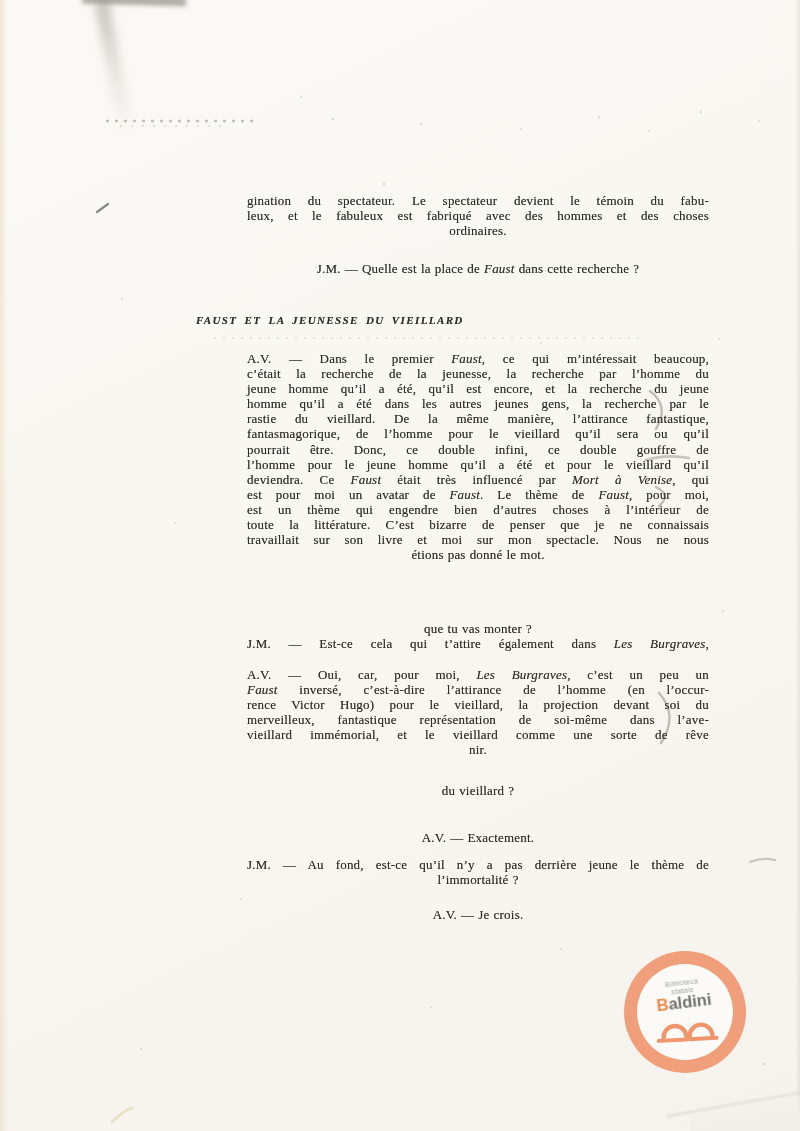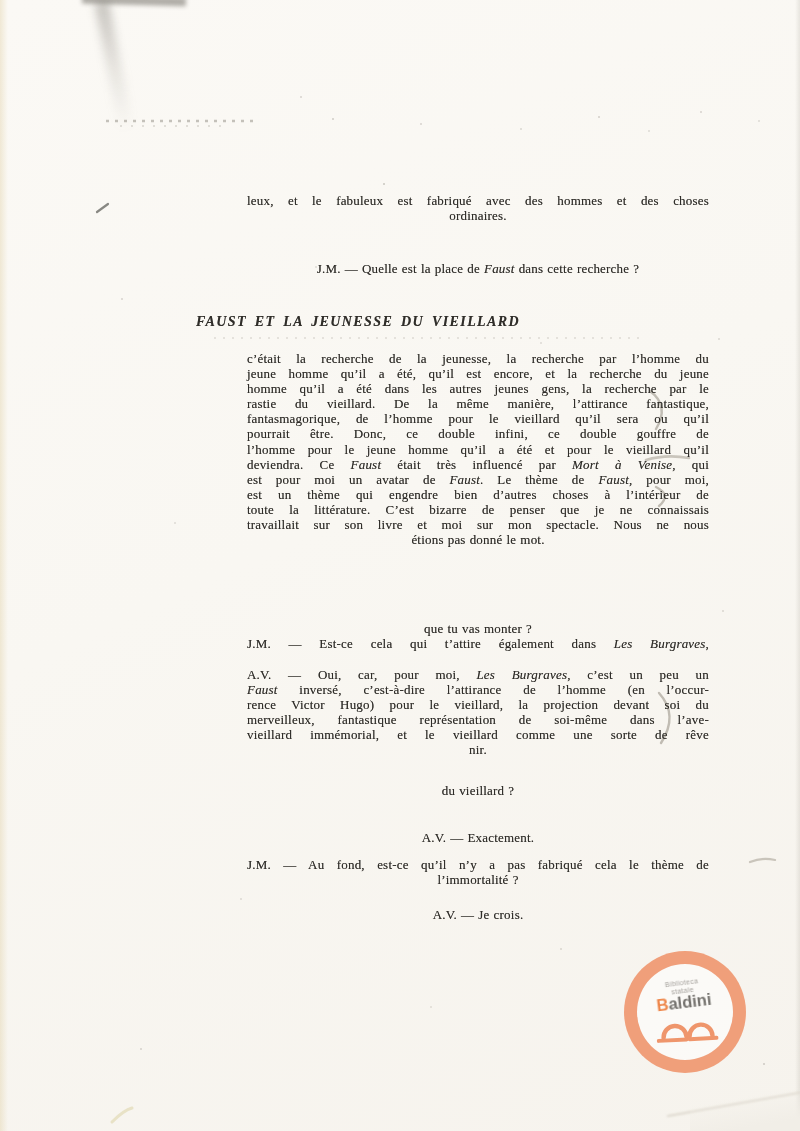--- a/index.html
+++ b/index.html
@@ -35,21 +35,21 @@
       560px 948px 0 rgba(110,104,94,.22), 140px 1048px 0 rgba(110,104,94,.25),
       763px 1063px 0 rgba(110,104,94,.3), 430px 1006px 0 rgba(110,104,94,.18);}
   svg.marks{position:absolute;left:0;top:0;pointer-events:none;}
   
   #text-column{position:absolute;left:0;top:0;width:800px;height:1131px;color:var(--ink,#2f2d29);}
   .para{position:absolute;left:247px;width:462px;font-size:13px;line-height:15.1px;
     letter-spacing:.2px;word-spacing:.6px;
     text-shadow:0 0 .6px rgba(47,45,41,.55);}
   .para .ln{white-space:normal;text-align:center;}
   .para .ln.just{text-align:justify;text-align-last:justify;}
-  .heading{position:absolute;left:196px;width:560px;font-size:14px;font-weight:bold;font-style:italic;
+  .heading{position:absolute;left:196px;width:560px;font-size:11px;font-weight:bold;font-style:italic;
     letter-spacing:1.4px;word-spacing:3px;color:var(--ink,#2f2d29);
     text-shadow:0 0 .6px rgba(47,45,41,.5);}
   
   .stamp{position:absolute;left:624px;top:951px;width:96px;height:96px;border-radius:50%;
     border:13px solid rgba(239,147,105,.92);background:rgba(255,255,255,.55);
     display:flex;align-items:center;justify-content:center;filter:blur(.4px);opacity:.95;}
   .stamp-inner{display:flex;flex-direction:column;align-items:center;transform:rotate(-7deg);margin-top:-2px;}
   .stamp-small{font-family:"Liberation Sans","DejaVu Sans",sans-serif;font-size:7px;line-height:7.5px;
     color:#a09d98;filter:blur(.5px);letter-spacing:.3px;}
   .stamp-name{font-family:"Liberation Sans","DejaVu Sans",sans-serif;font-size:16.5px;font-weight:bold;
@@ -83,30 +83,32 @@
     <path d="M646 460 Q 666 454 689 458" stroke="#b9b4aa" stroke-width="2.6" fill="none" stroke-linecap="round" opacity="0.75"></path>
     <path d="M656 487 Q 672 495 659 506" stroke="#b3aea4" stroke-width="2.4" fill="none" stroke-linecap="round" opacity="0.8"></path>
     <path d="M659 693 Q 679 715 661 743" stroke="#b3aea4" stroke-width="2.4" fill="none" stroke-linecap="round" opacity="0.8"></path>
     <path d="M750 862 Q 762 857 775 860" stroke="#b9b4aa" stroke-width="2.2" fill="none" stroke-linecap="round" opacity="0.75"></path>
 
     <path d="M112 1122 Q 124 1110 132 1108" stroke="#d9cf9e" stroke-width="3" fill="none" stroke-linecap="round" opacity="0.5"></path>
   </svg>
 
   <div id="text-column">
       <div class="para" style="top: 193px;">
+        <div class="ln just">gination du spectateur. Le spectateur devient le témoin du fabu-</div>
         <div class="ln just">leux, et le fabuleux est fabriqué avec des hommes et des choses</div>
         <div class="ln">ordinaires.</div>
       </div>
       <div class="para" style="top: 261px;">
         <div class="ln">J.M. — Quelle est la place de <i>Faust</i> dans cette recherche ?</div>
       </div>
       <div class="heading" style="top: 314px;">
         <div class="ln">FAUST ET LA JEUNESSE DU VIEILLARD</div>
       </div>
       <div class="para" style="top: 351px;">
+        <div class="ln just">A.V. — Dans le premier <i>Faust</i>, ce qui m’intéressait beaucoup,</div>
         <div class="ln just">c’était la recherche de la jeunesse, la recherche par l’homme du</div>
         <div class="ln just">jeune homme qu’il a été, qu’il est encore, et la recherche du jeune</div>
         <div class="ln just">homme qu’il a été dans les autres jeunes gens, la recherche par le</div>
         <div class="ln just">rastie du vieillard. De la même manière, l’attirance fantastique,</div>
         <div class="ln just">fantasmagorique, de l’homme pour le vieillard qu’il sera ou qu’il</div>
         <div class="ln just">pourrait être. Donc, ce double infini, ce double gouffre de</div>
         <div class="ln just">l’homme pour le jeune homme qu’il a été et pour le vieillard qu’il</div>
         <div class="ln just">deviendra. Ce <i>Faust</i> était très influencé par <i>Mort à Venise</i>, qui</div>
         <div class="ln just">est pour moi un avatar de <i>Faust</i>. Le thème de <i>Faust</i>, pour moi,</div>
         <div class="ln just">est un thème qui engendre bien d’autres choses à l’intérieur de</div>
@@ -126,21 +128,21 @@
         <div class="ln just">vieillard immémorial, et le vieillard comme une sorte de rêve</div>
         <div class="ln">nir.</div>
       </div>
       <div class="para" style="top: 783px;">
         <div class="ln">du vieillard ?</div>
       </div>
       <div class="para" style="top: 830px;">
         <div class="ln">A.V. — Exactement.</div>
       </div>
       <div class="para" style="top: 857px;">
-        <div class="ln just">J.M. — Au fond, est-ce qu’il n’y a pas fabriqué cela le thème de</div>
+        <div class="ln just">J.M. — Au fond, est-ce qu’il n’y a pas derrière jeune le thème de</div>
         <div class="ln">l’immortalité ?</div>
       </div>
       <div class="para" style="top: 907px;">
         <div class="ln">A.V. — Je crois.</div>
       </div>
     </div>
 
   <div class="stamp">
     <div class="stamp-inner">
       <div class="stamp-small">Biblioteca</div>

